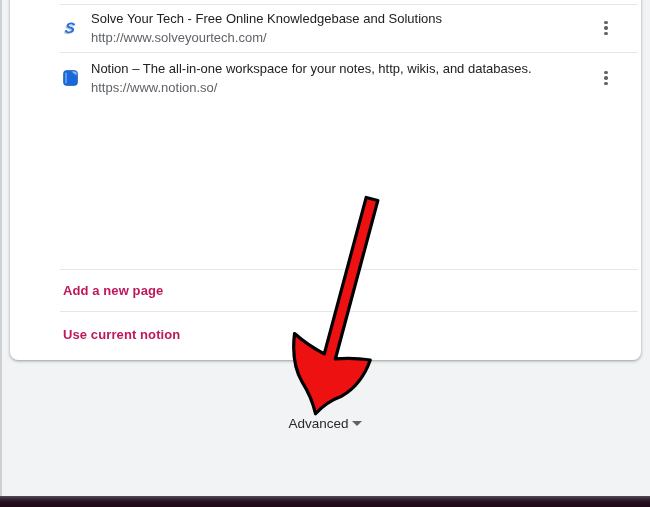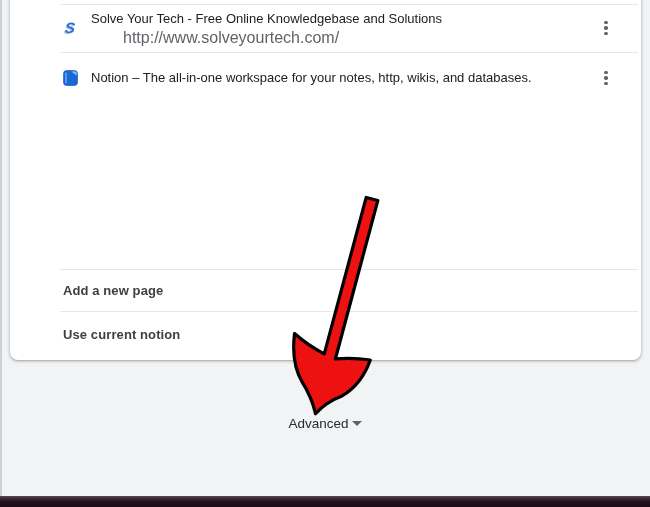--- a/index.html
+++ b/index.html
@@ -42,42 +42,41 @@
     color: #2472e8;
     transform: skewX(-6deg);
     text-shadow: -1px 1px 0 rgba(150,155,160,0.55);
   }
   .row-text { display: flex; flex-direction: column; min-width: 0; }
   .row-title {
     font-size: 13px; line-height: 17px; color: #202124;
     margin-bottom: 2px; white-space: nowrap;
   }
   .row-url {
-    font-size: 16px; line-height: 17px; color: #5f6368;
+    font-size: 13px; line-height: 17px; color: #5f6368;
     white-space: nowrap;
-    margin-left: 32px;
   }
   .kebab-btn {
     position: absolute; right: 22px; top: 50%;
     width: 26px; height: 26px;
     transform: translateY(-50%);
     display: flex; flex-direction: column;
     align-items: center; justify-content: center;
     gap: 2px; cursor: pointer; border-radius: 50%;
     background: transparent; border: none;
   }
   .kebab-dot { width: 3.4px; height: 3.4px; border-radius: 50%; background: #616468; }
   .link-row {
     position: absolute; left: 0; right: 0;
     display: flex; align-items: center;
     padding-left: 53px;
     cursor: pointer;
   }
   .link-label {
-    color: #404040; font-size: 13px; font-weight: bold;
+    color: #be185d; font-size: 13px; font-weight: bold;
     letter-spacing: 0.1px;
   }
   .advanced-row {
     position: absolute; left: 0; top: 410px; width: 650px; height: 26px;
     display: flex; align-items: center; justify-content: center;
     gap: 3px; cursor: pointer;
   }
   .advanced-label { font-size: 13.5px; color: #27292d; }
   .caret-down {
     width: 0; height: 0;
@@ -124,20 +123,21 @@
   <div class="site-row" style="top:63px; height:50px">
     <div class="favicon-wrap">
       <svg width="15" height="16" viewBox="0 0 15 16">
         <rect x="0.5" y="0.5" width="14" height="15" rx="3.2" fill="#1868da" stroke="#0d4fb0" stroke-width="0.6"></rect>
         <path d="M 8.5 1.5 L 13.5 5.5 L 13.5 2.8 Q 13.5 1.5 12 1.5 Z" fill="#8fc1f7"></path>
         <rect x="2.2" y="2.5" width="1.6" height="11" rx="0.8" fill="#6aa6ef"></rect>
       </svg>
     </div>
     <div class="row-text">
       <div class="row-title">Notion – The all-in-one workspace for your notes, http, wikis, and databases.</div>
+      <div class="row-url">https://www.notion.so/</div>
     </div>
     <button class="kebab-btn">
       <span class="kebab-dot"></span>
         <span class="kebab-dot"></span>
         <span class="kebab-dot"></span>
     </button>
   </div>
 
   <div class="divider" style="top:279px"></div>
 

